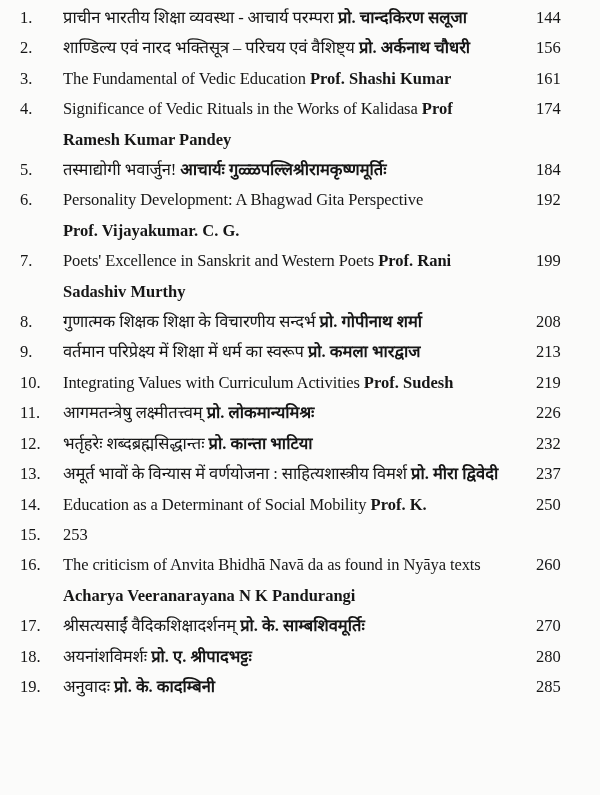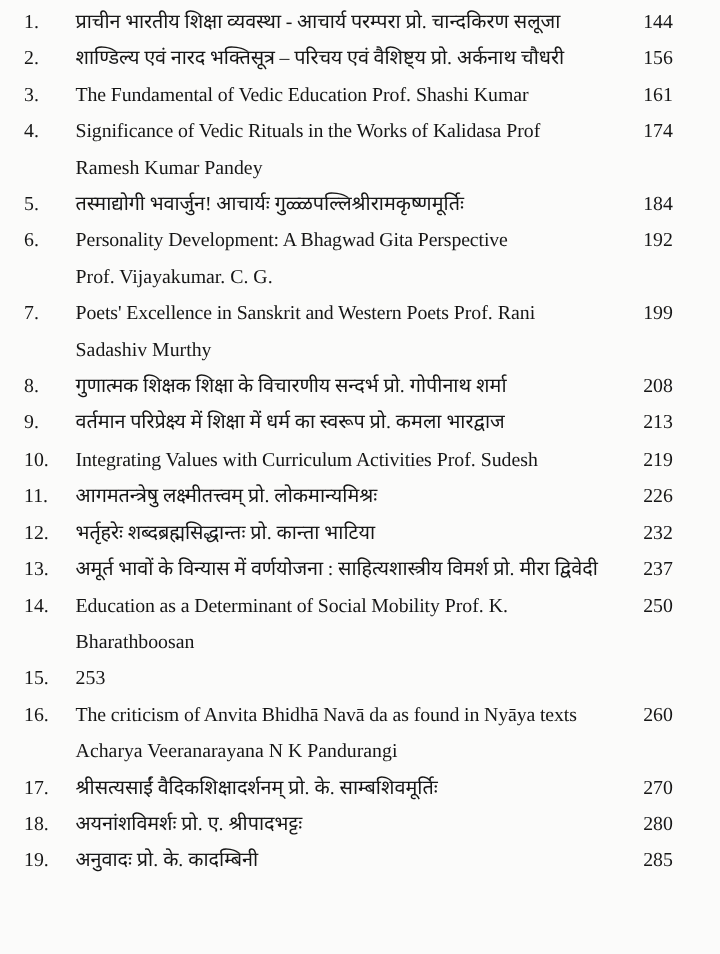--- a/index.html
+++ b/index.html
@@ -30,24 +30,24 @@
   .title-cell {
     flex: 1 1 auto;
     padding-right: 6px;
     min-width: 0;
   }
   .t-bold {
     font-weight: 400;
     letter-spacing: -0.1px;
   }
   .t-reg {
-    font-weight: 400;
+    font-weight: 700;
   }
   .t-line2 {
-    font-weight: 400;
+    font-weight: 700;
   }
   .t-line2:empty { display: none; }
   .pageno {
     flex: 0 0 42px;
     text-align: left;
   }
 </style>
 </head>
 <body>
 
@@ -180,21 +180,20 @@
       
     </div>
     <div class="pageno">237</div>
   </div>
 
   <div class="row">
     <div class="num">14.</div>
     <div class="title-cell">
       <span class="t-bold">Education as a Determinant of Social Mobility</span>
       <span class="t-reg">Prof. K.</span>
-      <div class="t-line2">Bharathboosan</div>
     </div>
     <div class="pageno">250</div>
   </div>
 
   <div class="row">
     <div class="num">15.</div>
     <div class="pageno">253</div>
   </div>
 
   <div class="row">

